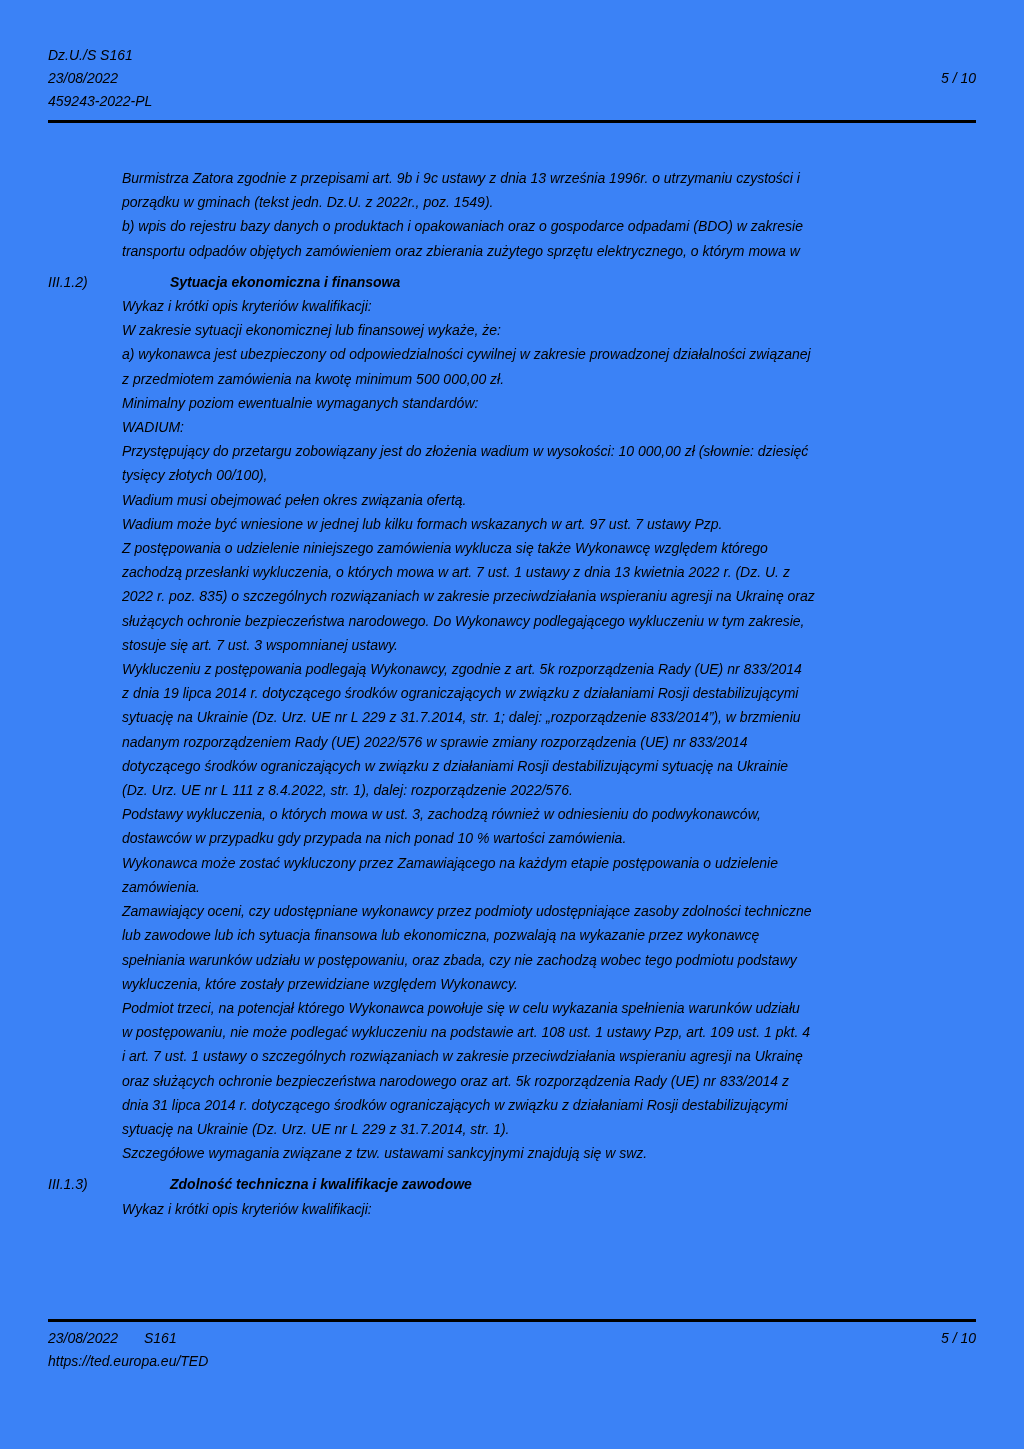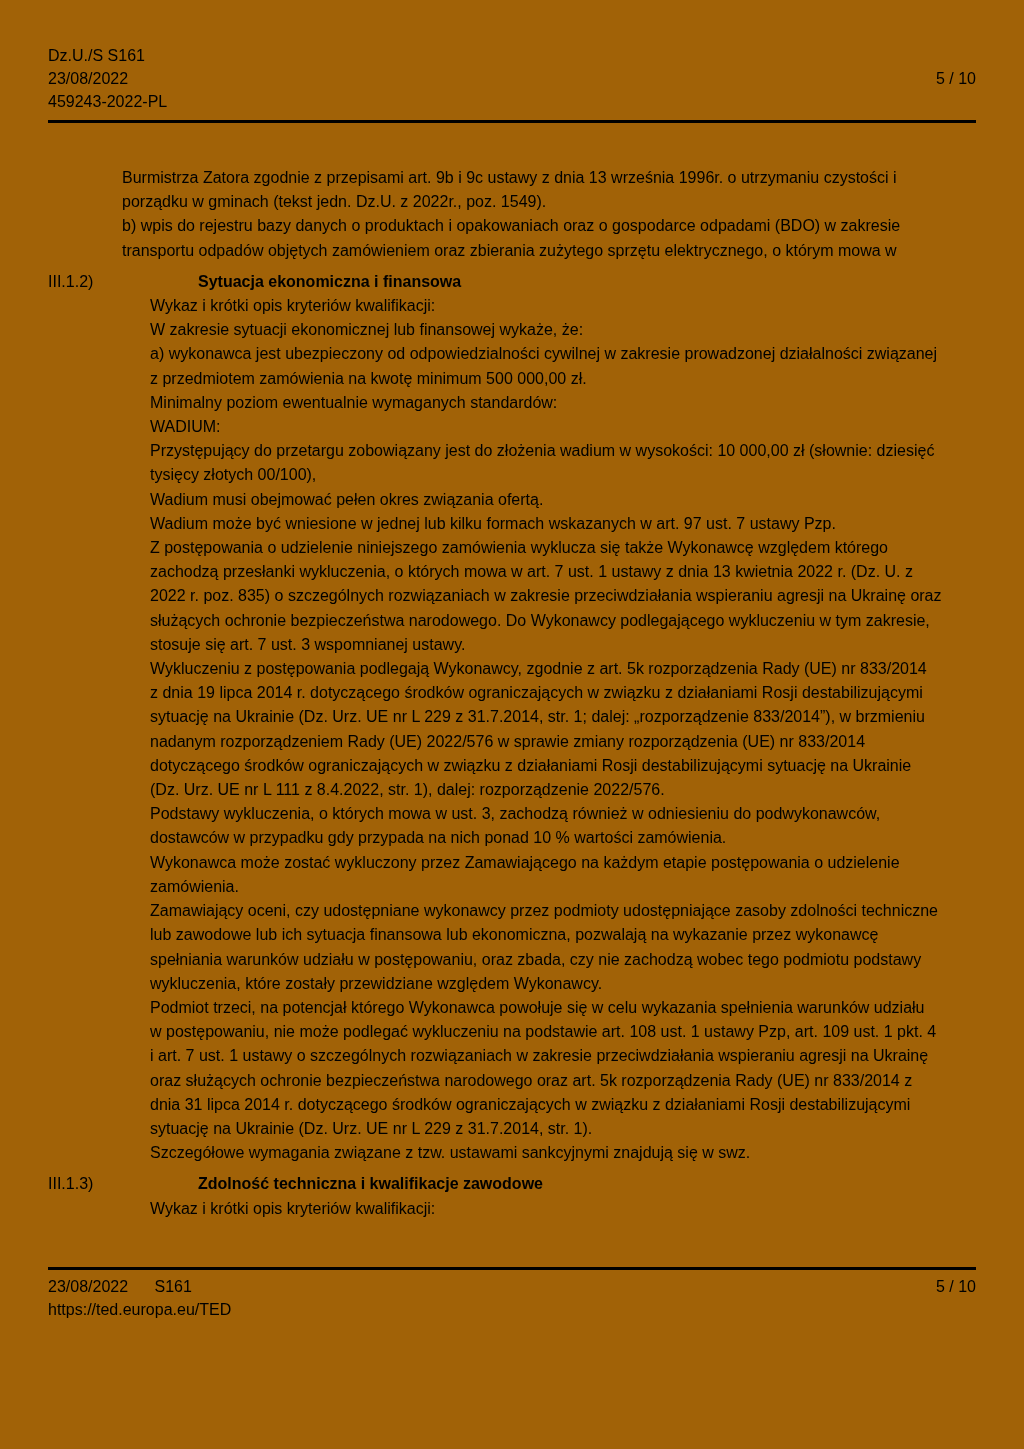--- a/index.html
+++ b/index.html
@@ -1,46 +1,47 @@
 <!DOCTYPE html>
 <html><head>
 <meta charset="utf-8">
 <style>
   html, body { margin: 0; padding: 0; background: #ffffff; }
   .page {
     position: relative;
     width: 1024px;
     height: 1449px;
-    background: #a16207;
+    background: #3b82f6;
     color: #000000;
     font-family: "Liberation Sans", "DejaVu Sans", sans-serif;
-    font-size: 16px;
+    font-size: 14px;
     box-sizing: border-box;
     overflow: hidden;
+    font-style: italic;
   }
   .margins { position: absolute; left: 48px; right: 48px; }
 
   
   .header { top: 44px; }
   .header-row { position: relative; }
   .header-left div { line-height: 23px; }
   .header-page { position: absolute; top: 23px; right: 0; line-height: 23px; }
   .rule { height: 3px; background: #000000; margin-top: 7px; }
 
   
   .content { top: 166px; }
   .block-row { display: flex; }
-  .block-row.with-title { margin-top: 7px; gap: 28px; }
+  .block-row.with-title { margin-top: 7px; }
   .label-col { width: 74px; flex: 0 0 74px; line-height: 24.2px; }
   .body-col { flex: 1 1 auto; min-width: 0; }
   .section-title { font-weight: bold; line-height: 24.2px; white-space: nowrap; margin-left: 48px; }
   .text-line { line-height: 24.2px; white-space: nowrap; }
 
   
-  .footer { top: 1267px; }
+  .footer { top: 1319px; }
   .footer-rule { height: 3px; background: #000000; }
   .footer-row { position: relative; margin-top: 5px; }
   .footer-date { display: inline-block; line-height: 23px; }
   .footer-series { display: inline-block; line-height: 23px; margin-left: 22px; }
   .footer-page { position: absolute; top: 0; right: 0; line-height: 23px; }
   .footer-url { line-height: 23px; }
 </style>
 </head>
 <body>
 

